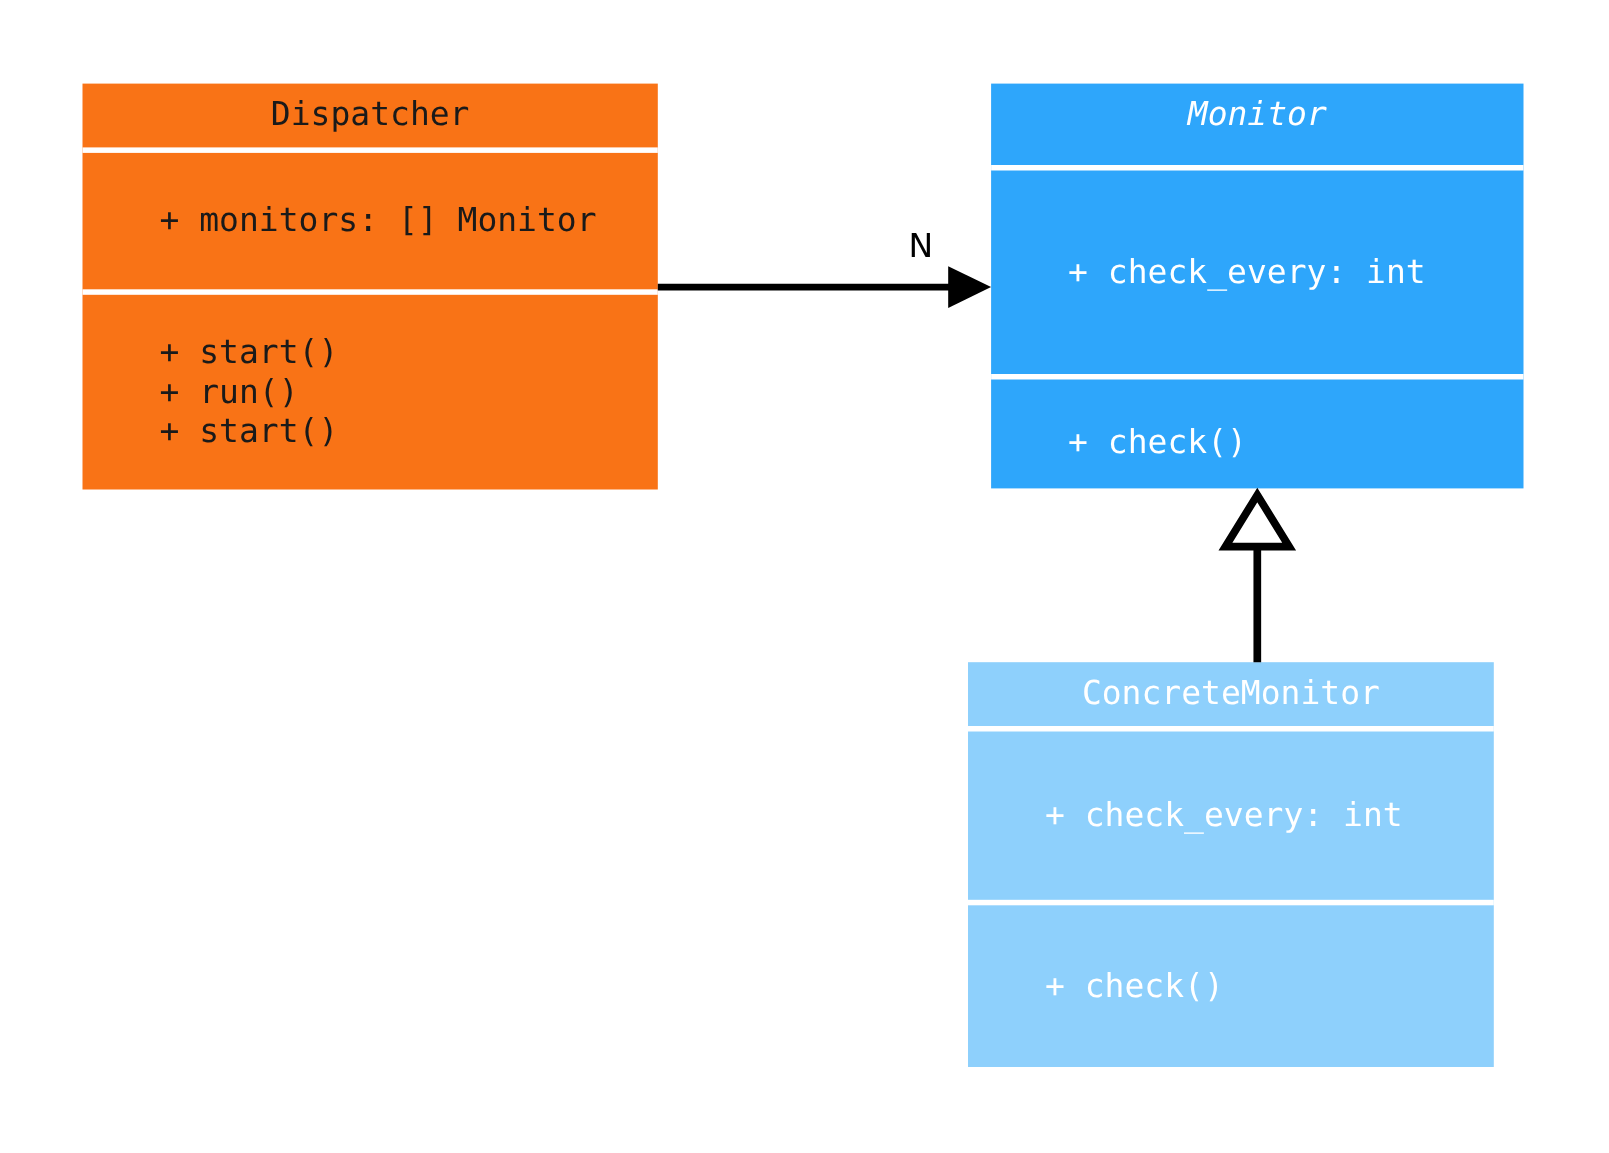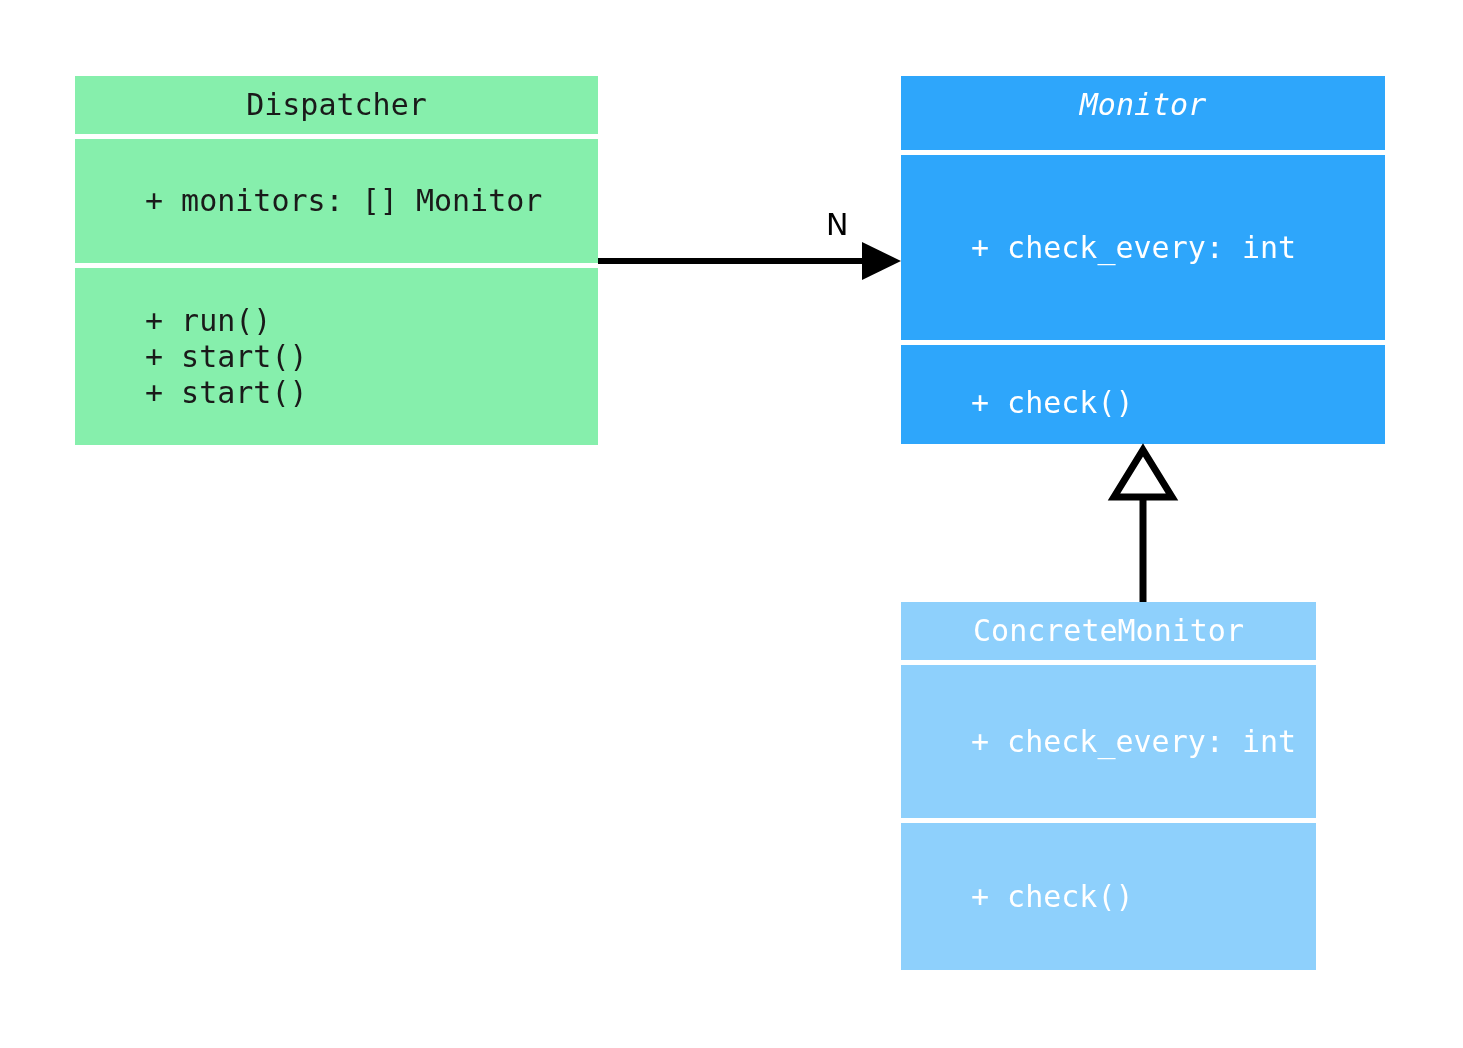--- a/index.html
+++ b/index.html
@@ -62,21 +62,21 @@
   }
 
   .uml-line { display: block; }
 
   
   #class-dispatcher {
     left: 75px;
     top: 76px;
     width: 523px;
     height: 369px;
-    background: #86efac;
+    background: #f97316;
     color: #1a1a1a;
   }
   #class-dispatcher .uml-title { color: #1a1a1a; }
   #class-dispatcher .sec-attrs { height: 124px; }
   #class-dispatcher .sec-ops   { flex: 1 1 auto; }
 
   
   #class-monitor {
     left: 901px;
     top: 76px;
@@ -88,23 +88,23 @@
   }
   #class-monitor .uml-title {
     color: #ffffff;
     font-style: italic;
   }
   #class-monitor .sec-attrs { height: 153px; }
   #class-monitor .sec-ops   { flex: 1 1 auto; }
 
   
   #class-concretemonitor {
-    left: 901px;
+    left: 880px;
     top: 602px;
-    width: 415px;
+    width: 478px;
     height: 368px;
     background: #8ed0fc;
     color: #ffffff;
   }
   #class-concretemonitor .uml-title { color: #ffffff; }
   #class-concretemonitor .sec-attrs { height: 153px; }
   #class-concretemonitor .sec-ops   { flex: 1 1 auto; }
 
   
   #edges-layer {
@@ -133,22 +133,22 @@
 <div id="diagram-canvas">
 
   <div class="uml-class" id="class-dispatcher">
     <div class="uml-title">Dispatcher</div>
     <div class="uml-divider"></div>
     <div class="uml-section sec-attrs">
       <span class="uml-line">+ monitors: [] Monitor</span>
     </div>
     <div class="uml-divider"></div>
     <div class="uml-section sec-ops">
+      <span class="uml-line">+ start()</span>
       <span class="uml-line">+ run()</span>
-      <span class="uml-line">+ start()</span>
       <span class="uml-line">+ start()</span>
     </div>
   </div>
 
   <div class="uml-class" id="class-monitor">
     <div class="uml-title">Monitor</div>
     <div class="uml-divider"></div>
     <div class="uml-section sec-attrs">
       <span class="uml-line">+ check_every: int</span>
     </div>

